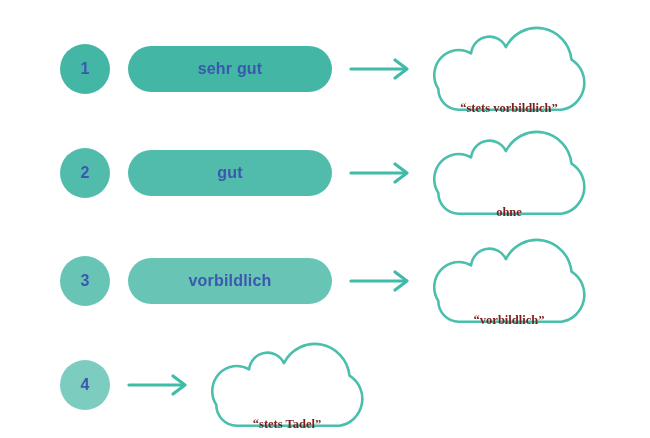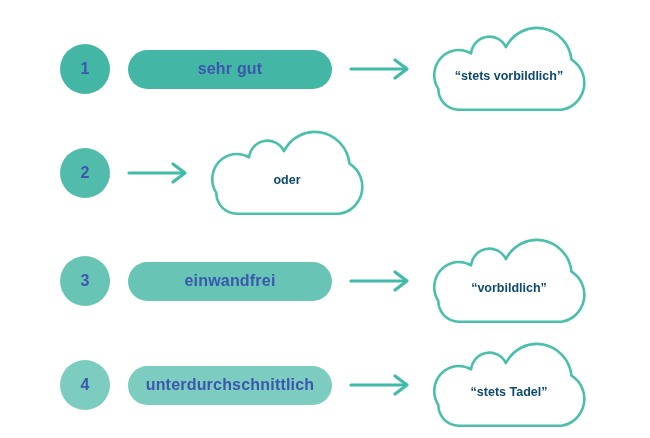--- a/index.html
+++ b/index.html
@@ -37,21 +37,21 @@
     display: flex;
     align-items: center;
     justify-content: center;
     font-size: 16px;
     font-weight: bold;
     color: #3B57AE;
   }
   .pill {
     margin-left: 18px;
     width: 204px;
-    height: 39px;
+    height: 46px;
     border-radius: 23px;
     flex: 0 0 auto;
     display: flex;
     align-items: center;
     justify-content: center;
     font-size: 16px;
     font-weight: bold;
     letter-spacing: 0.2px;
     color: #3B57AE;
     white-space: nowrap;
@@ -79,27 +79,28 @@
     inset: 0;
     display: block;
   }
   .cloud-text {
     position: absolute;
     inset: 0;
     padding-top: 15px;
     display: flex;
     flex-direction: column;
     align-items: center;
-    justify-content: center;
+    justify-content: flex-end;
     text-align: center;
     font-size: 12.5px;
     font-weight: bold;
     line-height: 1.32;
-    color: #0c4a6e;
+    color: #7f1d1d;
     white-space: nowrap;
+    font-family: Liberation Serif, serif;
   }
 </style>
 </head>
 <body>
 
 <div class="canvas">
 
   <div class="row row-0">
     <div class="circle">
       <span>1</span>
@@ -118,62 +119,62 @@
       <div class="cloud-text">
         <span>“stets vorbildlich”</span>
       </div>
     </div>
   </div>
 
   <div class="row row-1">
     <div class="circle">
       <span>2</span>
     </div>
+    <div class="pill">
+      <span>gut</span>
+    </div>
     <svg class="arrow" width="68" height="24" viewBox="0 0 68 24">
       <line x1="3" y1="12" x2="57" y2="12" stroke="#3FBBA8" stroke-width="3.2" stroke-linecap="round"></line>
       <polyline points="47,3 59,12 47,21" fill="none" stroke="#3FBBA8" stroke-width="3.2" stroke-linecap="round" stroke-linejoin="round"></polyline>
     </svg>
     <div class="cloud">
       <svg width="166" height="94" viewBox="8 6 162 90" preserveAspectRatio="none">
         <path d="M 40 90 A 20 20 0 0 1 20 70 A 24 24 0 0 1 52 36 A 18 18 0 0 1 86 30 A 34 34 0 0 1 150 42 A 26 26 0 0 1 140 90 Z" fill="#ffffff" stroke="#49BFAC" stroke-width="2.6" stroke-linejoin="round" vector-effect="non-scaling-stroke"></path>
       </svg>
       <div class="cloud-text">
-        <span>oder</span>
+        <span>ohne</span>
       </div>
     </div>
   </div>
 
   <div class="row row-2">
     <div class="circle">
       <span>3</span>
     </div>
     <div class="pill">
-      <span>einwandfrei</span>
+      <span>vorbildlich</span>
     </div>
     <svg class="arrow" width="68" height="24" viewBox="0 0 68 24">
       <line x1="3" y1="12" x2="57" y2="12" stroke="#3FBBA8" stroke-width="3.2" stroke-linecap="round"></line>
       <polyline points="47,3 59,12 47,21" fill="none" stroke="#3FBBA8" stroke-width="3.2" stroke-linecap="round" stroke-linejoin="round"></polyline>
     </svg>
     <div class="cloud">
       <svg width="166" height="94" viewBox="8 6 162 90" preserveAspectRatio="none">
         <path d="M 40 90 A 20 20 0 0 1 20 70 A 24 24 0 0 1 52 36 A 18 18 0 0 1 86 30 A 34 34 0 0 1 150 42 A 26 26 0 0 1 140 90 Z" fill="#ffffff" stroke="#49BFAC" stroke-width="2.6" stroke-linejoin="round" vector-effect="non-scaling-stroke"></path>
       </svg>
       <div class="cloud-text">
         <span>“vorbildlich”</span>
       </div>
     </div>
   </div>
 
   <div class="row row-3">
     <div class="circle">
       <span>4</span>
     </div>
-    <div class="pill">
-      <span>unterdurchschnittlich</span>
-    </div>
     <svg class="arrow" width="68" height="24" viewBox="0 0 68 24">
       <line x1="3" y1="12" x2="57" y2="12" stroke="#3FBBA8" stroke-width="3.2" stroke-linecap="round"></line>
       <polyline points="47,3 59,12 47,21" fill="none" stroke="#3FBBA8" stroke-width="3.2" stroke-linecap="round" stroke-linejoin="round"></polyline>
     </svg>
     <div class="cloud">
       <svg width="166" height="94" viewBox="8 6 162 90" preserveAspectRatio="none">
         <path d="M 40 90 A 20 20 0 0 1 20 70 A 24 24 0 0 1 52 36 A 18 18 0 0 1 86 30 A 34 34 0 0 1 150 42 A 26 26 0 0 1 140 90 Z" fill="#ffffff" stroke="#49BFAC" stroke-width="2.6" stroke-linejoin="round" vector-effect="non-scaling-stroke"></path>
       </svg>
       <div class="cloud-text">
         <span>“stets Tadel”</span>

